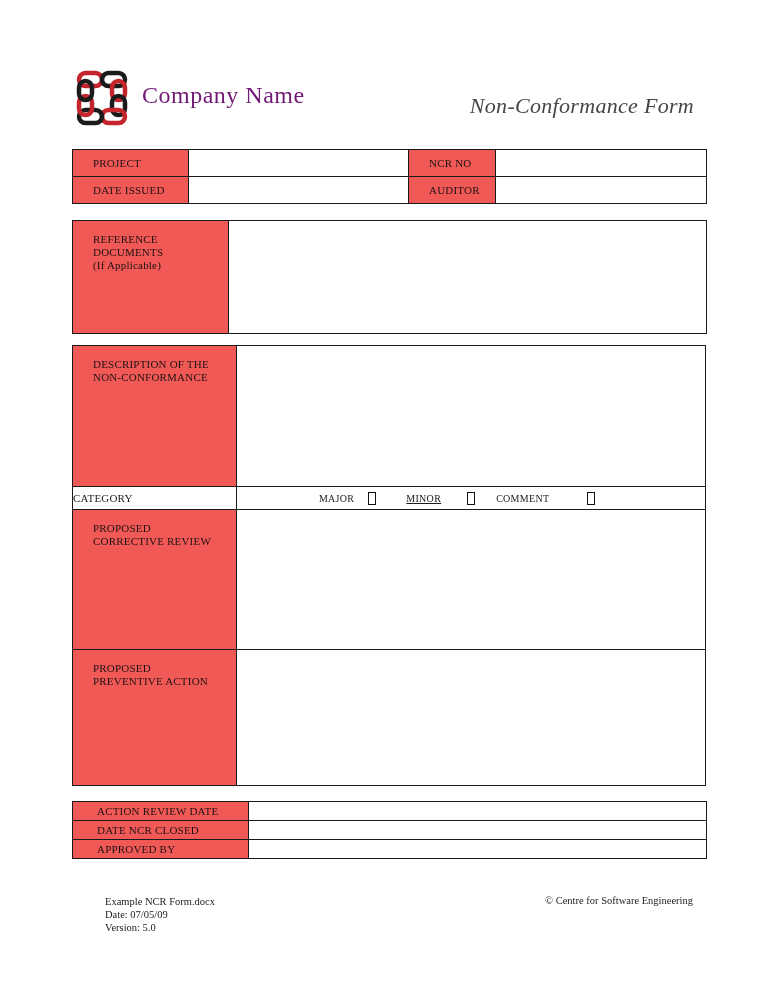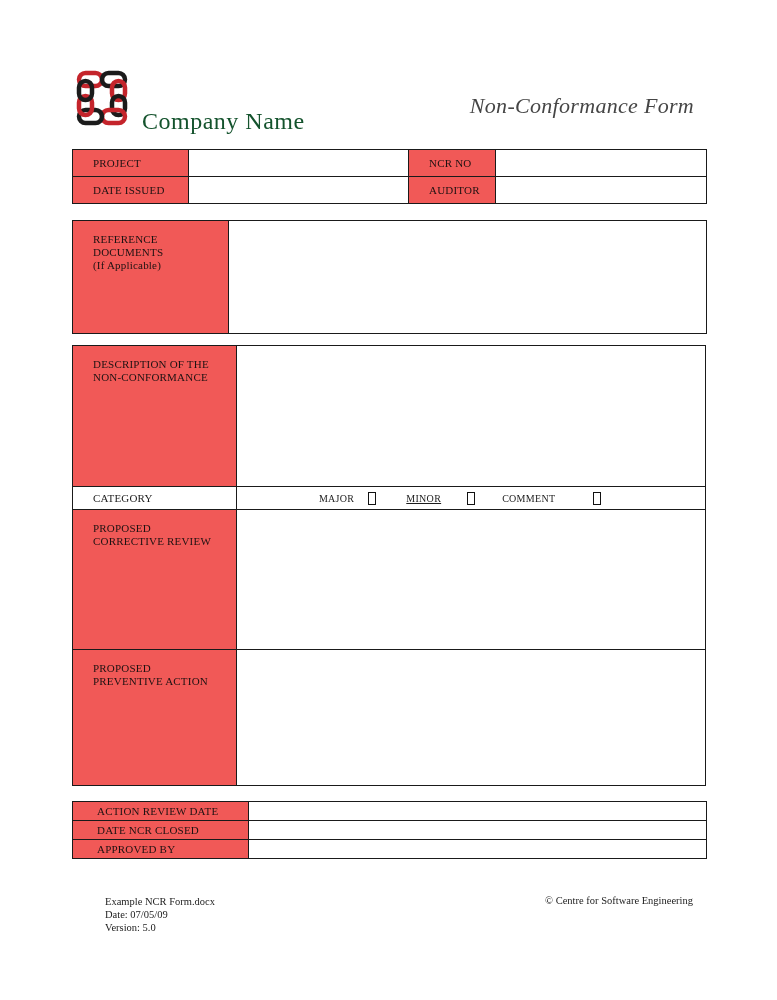--- a/index.html
+++ b/index.html
@@ -11,21 +11,21 @@
     background: #ffffff;
     font-family: "Liberation Serif", "DejaVu Serif", serif;
     color: #1c1c1c;
     overflow: hidden;
   }
 
   
   .logo { position: absolute; left: 75px; top: 69px; width: 54px; height: 58px; }
   .company-name {
     position: absolute; left: 142px; top: 82px;
-    font-size: 24px; color: #14532d; letter-spacing: 0.5px; margin-top: 26px;
+    font-size: 24px; color: #701a75; letter-spacing: 0.5px;
   }
   .form-title {
     position: absolute; right: 83px; top: 93px;
     font-size: 22px; font-style: italic; color: #454545; letter-spacing: 0.3px;
   }
 
   
   table { border-collapse: collapse; table-layout: fixed; }
   td { border: 1px solid #1a1a1a; vertical-align: middle; overflow: hidden; }
   .redcell {
@@ -51,34 +51,34 @@
 
   .t3 { position: absolute; left: 72px; top: 345px; width: 634px; }
   .t3 .c1 { width: 160px; }
   .t3 .c2 { width: 458px; }
   .t3 .r-desc td { height: 141px; }
   .t3 .r-cat td { height: 23px; }
   .t3 .r-corr td { height: 140px; }
   .t3 .r-prev td { height: 136px; }
 
   .categorycell {
-    background: #ffffff; font-size: 11px; letter-spacing: 0.2px; padding-left: 20px;
+    background: #ffffff; font-size: 11px; letter-spacing: 0.2px; 
   }
   .cat-options {
     display: flex; align-items: center;
     font-size: 10px; letter-spacing: 0.3px; padding-left: 82px;
   }
   .checkbox {
     display: inline-block; width: 8px; height: 13px;
     border: 1px solid #111111; background: #ffffff;
   }
   .cb1 { margin-left: 14px; }
   .lbl-minor { margin-left: 30px; text-decoration: underline; }
   .cb2 { margin-left: 26px; }
-  .lbl-comment { margin-left: 27px; }
+  .lbl-comment { margin-left: 21px; }
   .cb3 { margin-left: 38px; }
 
   .t5 { position: absolute; left: 72px; top: 801px; width: 634px; }
   .t5 td { height: 19px; }
   .t5 .c1 { width: 176px; }
   .t5 .c2 { width: 458px; }
   .t5 .redcell { padding-left: 24px; }
 
   
   .footer-left {

